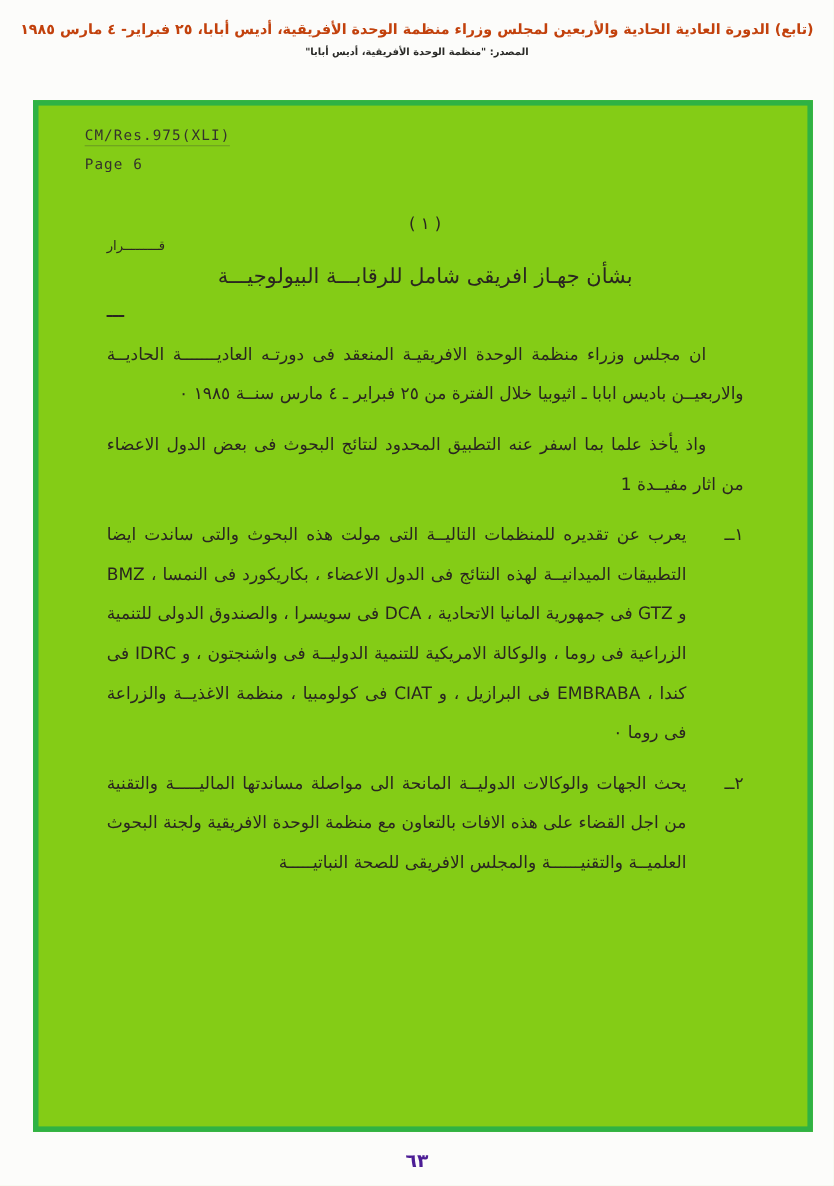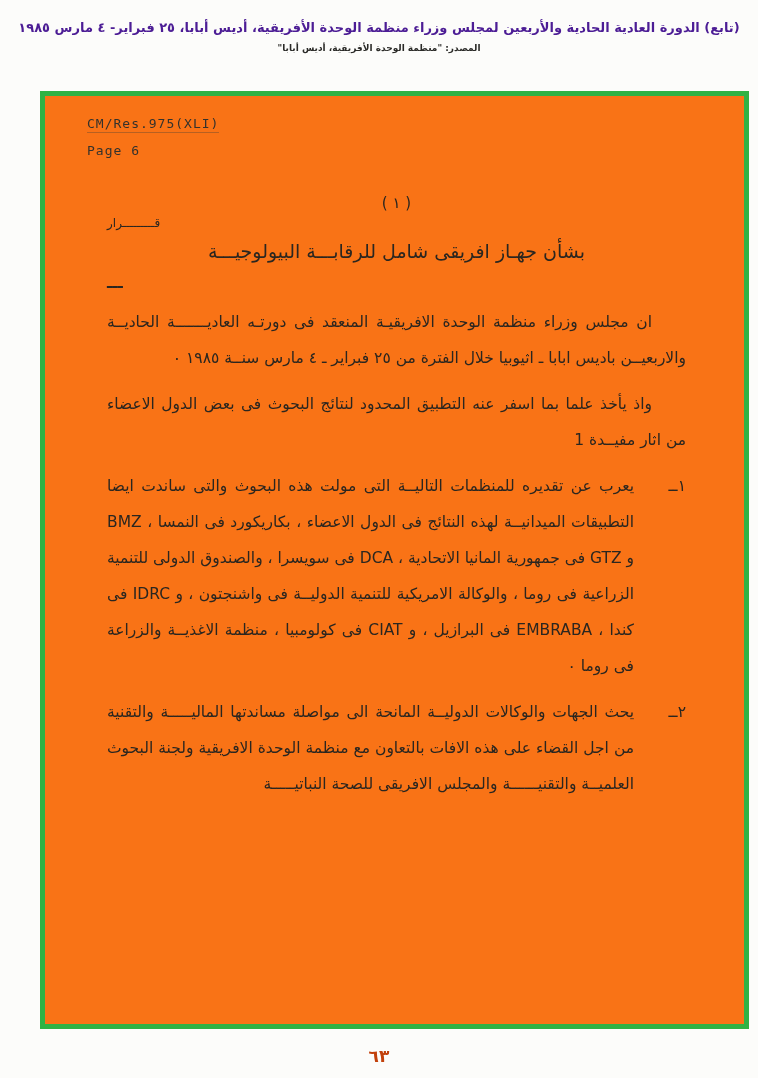--- a/index.html
+++ b/index.html
@@ -6,29 +6,29 @@
   body {
     width: 758px; height: 1078px;
     background: #fbfbf8;
     font-family: "DejaVu Sans", sans-serif;
     color: #1d1b18;
   }
   .page { position: relative; width: 758px; height: 1078px; overflow: hidden; background: #fcfcfa; }
 
   
   .top-header { position: absolute; top: 20px; left: 6px; right: 6px; text-align: center; }
-  .header-title { font-size: 13px; font-weight: 700; white-space: nowrap; color: #4c1d95; }
+  .header-title { font-size: 13px; font-weight: 700; white-space: nowrap; color: #c2410c; }
   .header-source { font-size: 9px; font-weight: 700; margin-top: 8px; color: #2a2a27; }
 
   
   .green-frame {
-    position: absolute; left: 40px; top: 91px;
+    position: absolute; left: 30px; top: 91px;
     width: 699px; height: 928px;
     border: 5px solid var(--frame-border, #2fb244);
-    background: #f97316;
+    background: #84cc16;
   }
   .doc-ref, .doc-pagelabel {
     position: absolute; left: 42px;
     font-family: "DejaVu Sans Mono", monospace;
     font-size: 13px; letter-spacing: 1px; color: #34322d;
   }
   .doc-ref { top: 20px; border-bottom: 1px solid rgba(60,60,55,0.35); padding-bottom: 1px; }
   .doc-pagelabel { top: 47px; }
 
   
@@ -42,21 +42,21 @@
   .doc-subtitle{ text-align: center; font-size: 19px; margin-bottom: 12px; }
   .separator   { text-align: left; margin-bottom: 12px; font-weight: 700; }
   .para { margin: 0; text-align: justify; line-height: 36px; }
   .indent { text-indent: 34px; }
   .gap { margin-top: 10px; }
   .list-item { position: relative; padding-right: 52px; }
   .list-item .num { position: absolute; right: 0; top: 0; line-height: 36px; text-align: center; }
 
   
   .page-footer { position: absolute; left: 0; right: 0; bottom: 12px; text-align: center; }
-  .page-number { font-size: 17px; font-weight: 700; color: #c2410c; }
+  .page-number { font-size: 17px; font-weight: 700; color: #4c1d95; }
 </style>
 </head>
 <body>
 
 <div class="page">
 
   <header class="top-header">
     <div class="header-title" dir="rtl" lang="ar">(تابع)  الدورة العادية الحادية والأربعين لمجلس وزراء منظمة الوحدة الأفريقية، أديس أبابا، ٢٥ فبراير- ٤ مارس ١٩٨٥</div>
     <div class="header-source" dir="rtl" lang="ar">المصدر:  "منظمة الوحدة الأفريقية، أديس أبابا"</div>
   </header>

